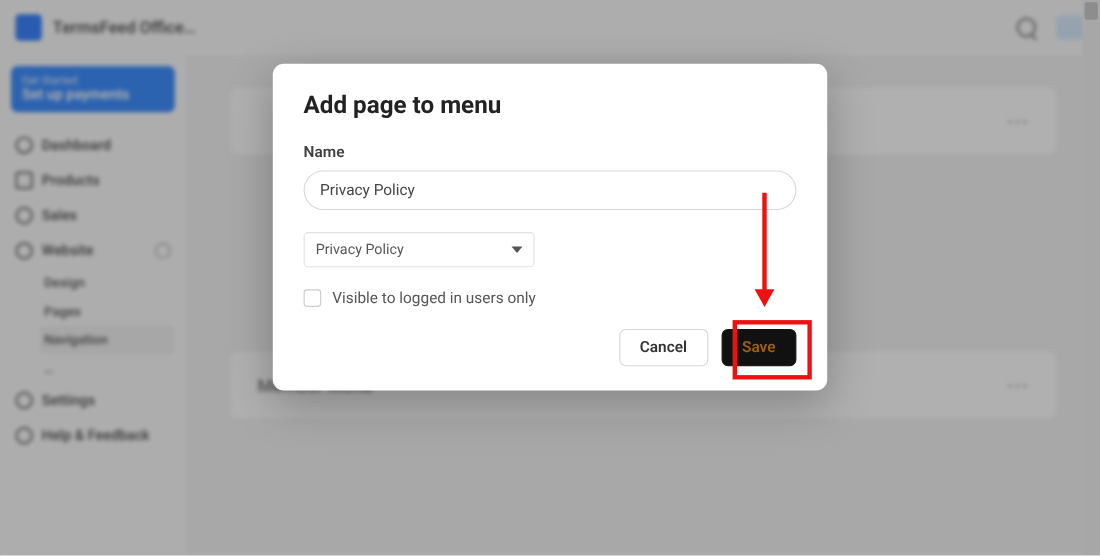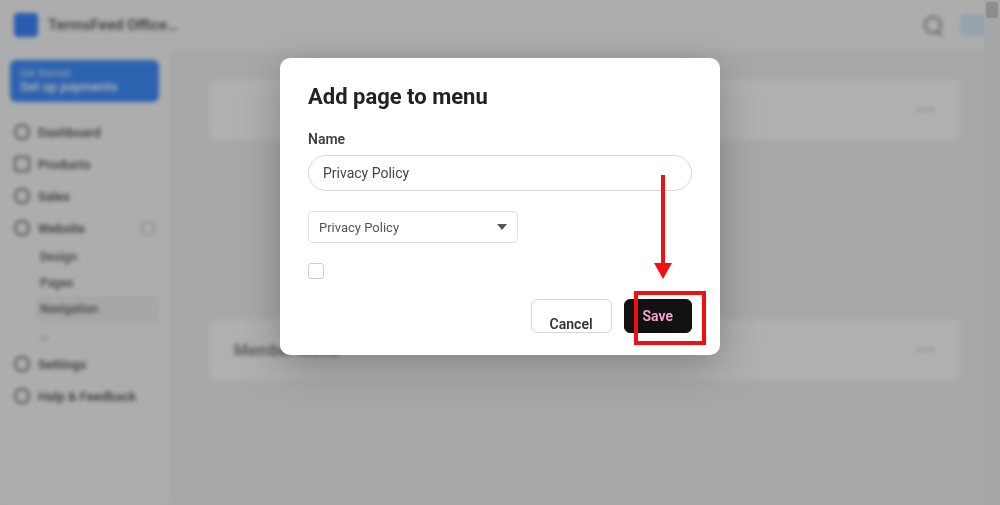--- a/index.html
+++ b/index.html
@@ -51,21 +51,21 @@
   }
   .card .dots{letter-spacing:2px;}
 
   
   .overlay{
     position:absolute; inset:0; background:rgba(80,80,80,.45);
     display:flex; align-items:flex-start; justify-content:center;
     padding-top:58px;
   }
   .modal{
-    width:440px; background:#fff; border-radius:10px;
+    width:504px; background:#fff; border-radius:10px;
     padding:26px 28px 22px; box-shadow:0 12px 40px rgba(0,0,0,.25);
     position: relative;
   }
   .modal h2{
     font-size:22px; font-weight:700; color:#222; margin-bottom:22px;
   }
   .label{
     font-size:14px; font-weight:600; color:#404040; margin-bottom:8px;
   }
   .input{
@@ -80,22 +80,22 @@
     margin-bottom:20px;
   }
   .caret{ width:0;height:0;border-left:5px solid transparent;border-right:5px solid transparent;border-top:6px solid #555;}
   .check-row{ display:flex; align-items:center; gap:10px; font-size:14px; color:#555; margin-bottom:20px;}
   .checkbox{ width:16px;height:16px;border:1.5px solid #ccc;border-radius:3px;}
   .actions{ display:flex; justify-content:flex-end; gap:12px;}
   .btn{
     height:34px; padding:0 18px; border-radius:6px; font-size:14px;
     font-weight:600; cursor:pointer; display:flex; align-items:center;
   }
-  .btn-cancel{ background:#fff; border:1px solid #d7d7d7; color:#333;align-items:flex-end;}
-  .btn-save{ background:#111; color:#f9a8d4; border:1px solid #111;}
+  .btn-cancel{ background:#fff; border:1px solid #d7d7d7; color:#333;}
+  .btn-save{ background:#111; color:#a16207; border:1px solid #111;}
 
   
   .red-box{
     position:absolute; border:4px solid #e11; pointer-events:none;
     width:72px; height:54px; right:14px; bottom:10px;
   }
   .arrow{
     position:absolute; right:42px; bottom:70px; pointer-events:none;
   }
 
@@ -178,20 +178,21 @@
     <div class="label">Name</div>
     <input class="input" value="Privacy Policy" style="">
 
     <div class="select">
       <span>Privacy Policy</span>
       <span class="caret"></span>
     </div>
 
     <div class="check-row">
       <div class="checkbox"></div>
+      <span>Visible to logged in users only</span>
     </div>
 
     <div class="actions">
       <button class="btn btn-cancel">
         <span>Cancel</span>
       </button>
       <button class="btn btn-save">
         <span>Save</span>
       </button>
     </div>

